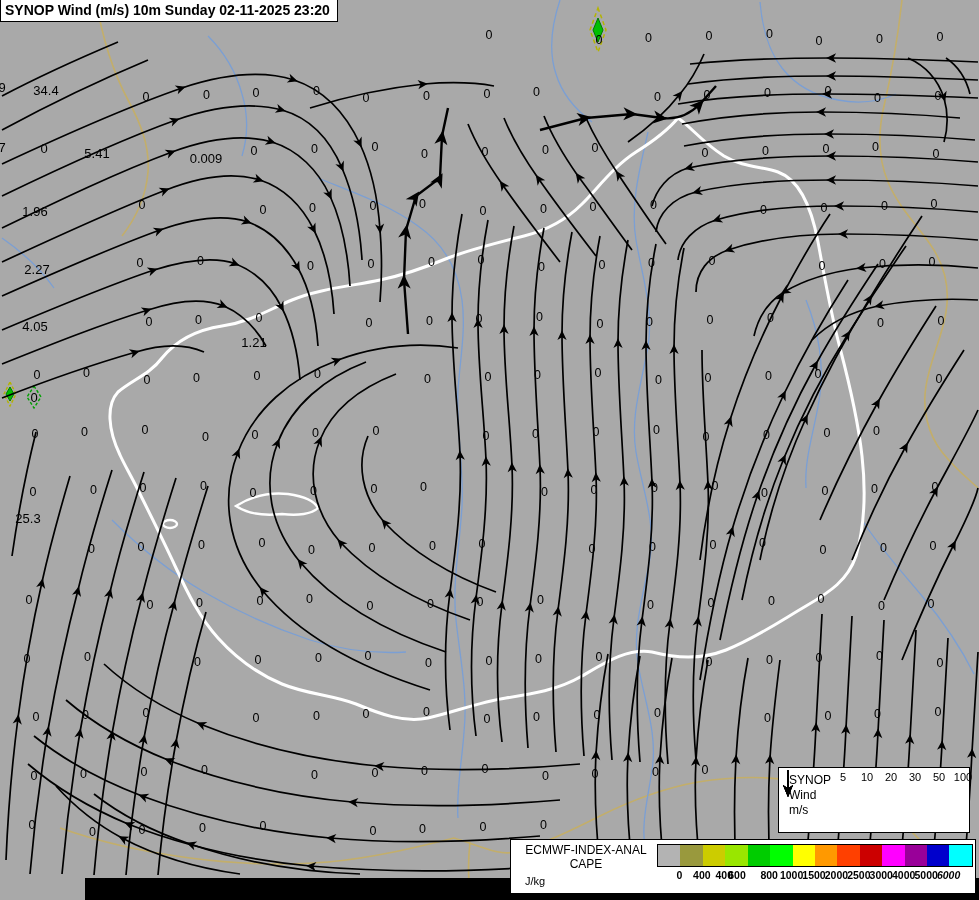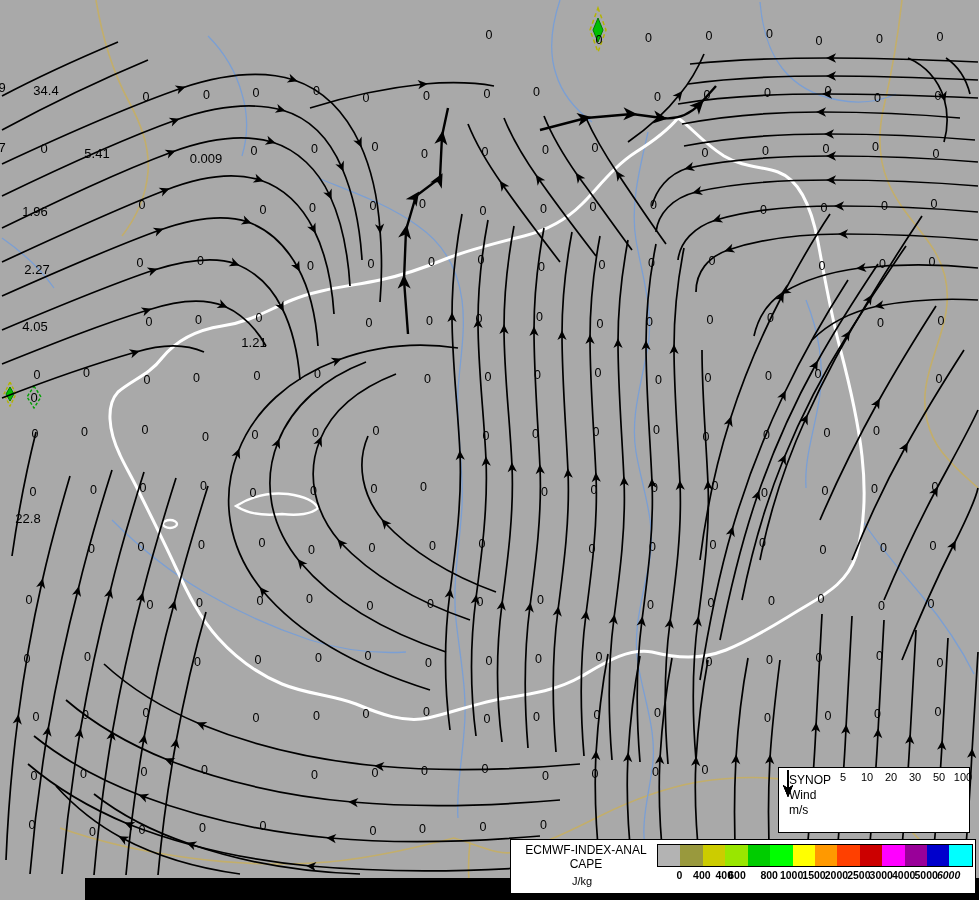--- a/index.html
+++ b/index.html
@@ -18,21 +18,21 @@
   #wind-legend{position:absolute;left:778px;top:767px;width:192px;height:66px;background:#fff;
                border:1.5px solid #000;display:flex;box-sizing:border-box;}
   .wl-text{width:58px;padding:5px 0 0 10px;font-size:12px;line-height:15px;}
   #wind-arrows{flex:1;display:flex;justify-content:space-between;padding:3px 6px 2px 0;}
   .wind-col{display:flex;flex-direction:column;align-items:center;width:24px;}
   .wind-col span{font-size:11px;margin-top:0;}
   #cape-legend{position:absolute;left:510px;top:839px;width:466px;height:55px;background:#fff;
                border:1.5px solid #000;box-sizing:border-box;}
   #cape-title{position:absolute;left:4px;top:3px;width:142px;text-align:center;font-size:12px;}
   #cape-sub{position:absolute;left:4px;top:17px;width:142px;text-align:center;font-size:12px;}
-  #cape-unit{position:absolute;left:14px;top:35px;font-size:11px;margin-left:47px;}
+  #cape-unit{position:absolute;left:14px;top:35px;font-size:11px;}
   #cape-bar{position:absolute;left:146px;top:4px;width:314px;height:21px;display:flex;border:1px solid #000;}
   .seg{flex:1;}
   #cape-ticks{position:absolute;left:146px;top:29px;width:314px;height:16px;}
   #cape-ticks span{position:absolute;transform:translateX(-50%);font-size:10.5px;font-weight:bold;}
 </style>
 </head>
 <body>
 
 <div id="stage">
 
@@ -281,21 +281,21 @@
       <span class="stn idxv" style="left: 46px; top: 90px;">34.4</span>
       <span class="stn idxv" style="left: 2px; top: 147px;">7</span>
       <span class="stn idxv" style="left: 44px; top: 148px;">0</span>
       <span class="stn idxv" style="left: 97px; top: 153px;">5.41</span>
       <span class="stn idxv" style="left: 206px; top: 158px;">0.009</span>
       <span class="stn idxv" style="left: 35px; top: 211px;">1.96</span>
       <span class="stn idxv" style="left: 37px; top: 269px;">2.27</span>
       <span class="stn idxv" style="left: 35px; top: 326px;">4.05</span>
       <span class="stn idxv" style="left: 254px; top: 342px;">1.21</span>
       <span class="stn idxv" style="left: 34px; top: 397px;">0</span>
-      <span class="stn idxv" style="left: 28px; top: 518px;">22.8</span>
+      <span class="stn idxv" style="left: 28px; top: 518px;">25.3</span>
     </div>
 
   <svg id="map-flow" width="979" height="900" viewBox="0 0 979 900">
     <defs>
       <marker id="arw" viewBox="0 0 10 10" refX="6" refY="5" markerWidth="6.5" markerHeight="6.5" orient="auto">
         <path d="M0.5,0.8 L9.5,5 L0.5,9.2 L3,5 Z" fill="#000"></path>
       </marker>
     </defs>
     <g>
 
@@ -385,20 +385,21 @@
       <path class="sl" d="M806,864 C810,818 814,772 816,726 C818,688 820,650 822,614"></path>
       <path class="sl" d="M836,866 C840,820 844,774 846,728 C848,690 850,652 852,616"></path>
       <path class="sl" d="M868,866 C872,820 876,776 878,732 C880,694 882,656 884,620"></path>
       <path class="sl" d="M900,870 C904,824 908,780 910,738 C912,700 914,664 916,630"></path>
       <path class="sl" d="M932,868 C936,826 940,784 942,744 C944,708 946,672 948,638"></path>
       <path class="sl" d="M964,868 C968,828 970,790 972,752 C974,718 976,684 978,652"></path>
     </g>
   </svg>
 
   <div id="header">
+    <div class="hline">SYNOP Wind (m/s) 10m Sunday 02-11-2025 23:20</div>
   </div>
 
   <div id="black-bar"></div>
 
   <div id="wind-legend">
     <div class="wl-text">
       <div>SYNOP</div>
       <div>Wind</div>
       <div>m/s</div>
     </div>

